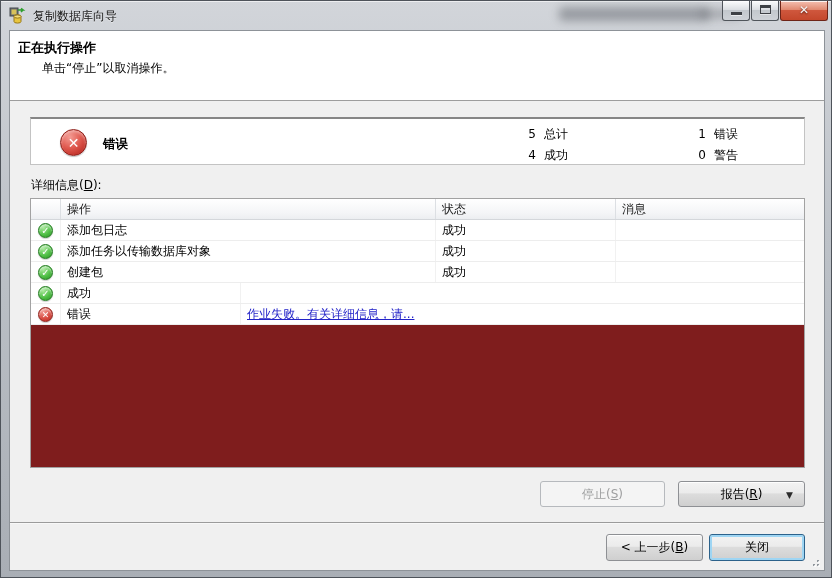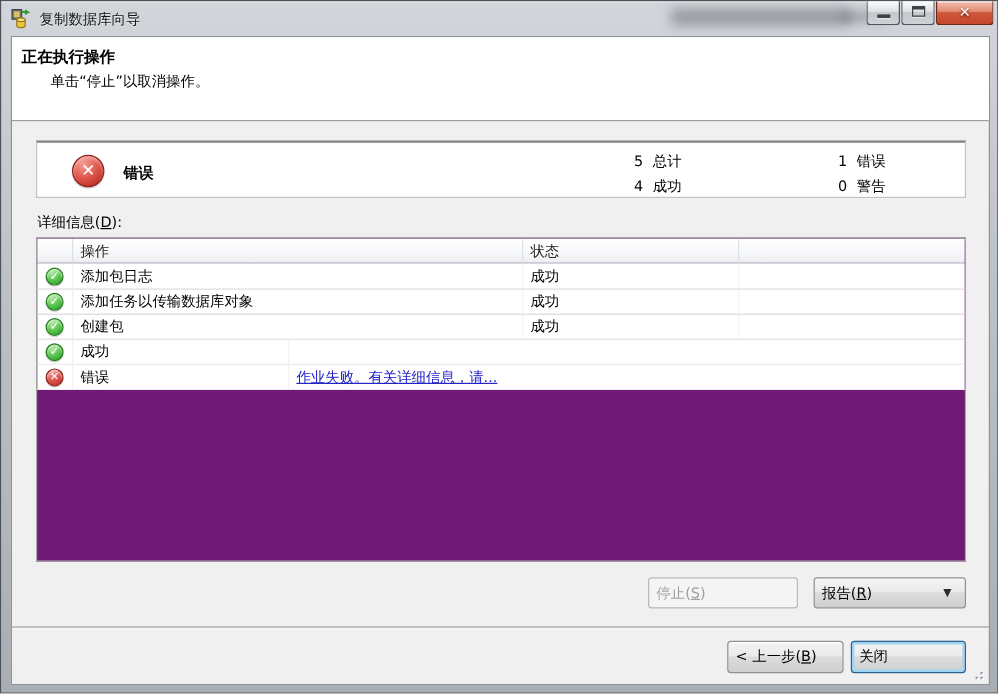--- a/index.html
+++ b/index.html
@@ -74,21 +74,21 @@
     column-gap:8px;font-size:12px;color:#000;line-height:21px;}
   .counts .num{text-align:right;}
   .counts-a{left:445px;}
   .counts-b{left:625px;grid-template-columns:50px auto;}
 
   
   .details-label{position:absolute;left:21px;top:146px;font-size:12px;color:#000;}
   .ak{text-decoration:underline;}
 
   .details-table{
-    position:absolute;left:20px;top:167px;width:775px;height:270px;background:#701a75;
+    position:absolute;left:20px;top:167px;width:775px;height:270px;background:#7f1d1d;
     border:1px solid #a2a2a2;overflow:hidden;
   }
   .t-header{display:flex;height:21px;
     background:linear-gradient(180deg,#ffffff 0%,#f4f5f7 70%,#eceef1 100%);
     border-bottom:1px solid #d4d7db;}
   .t-header .cell{border-right:1px solid #dcdfe3;}
   .t-row{display:flex;height:21px;border-bottom:1px solid #ededed;background:#fff;}
   .cell{font-size:12px;color:#000;padding:0 6px;display:flex;align-items:center;
     white-space:nowrap;overflow:hidden;}
   .col-icon{width:30px;flex:0 0 30px;justify-content:center;padding:0;}
@@ -111,21 +111,21 @@
     color:#fff;font-size:9px;font-weight:bold;text-align:center;line-height:14px;}
 
   .msg-link{color:#2323c8;text-decoration:underline;cursor:pointer;}
 
   
   .btn{
     position:absolute;height:26px;font-size:12px;color:#000;text-align:center;
     border:1px solid #8e9094;border-radius:3px;cursor:default;
     background:linear-gradient(180deg,#f3f3f3 0%,#ebebeb 45%,#dcdcdc 50%,#cfcfcf 100%);
     box-shadow:inset 0 1px 0 rgba(255,255,255,.9);
-    display:flex;align-items:center;
+    display:flex;align-items:center;justify-content:center;
   }
   .btn-stop{left:530px;top:450px;width:125px;
     background:#f4f4f4;border-color:#b6b9bd;box-shadow:none;color:#9d9e9f;}
   .btn-report{left:668px;top:450px;width:127px;}
   .drop-arrow{position:absolute;right:11px;top:9px;font-size:9px;color:#2b2b2b;line-height:9px;}
   .btn-report .label-wrap{}
 
   .nav-divider{position:absolute;left:0;top:491px;width:814px;height:2px;
     border-top:1px solid #9b9b9b;background:rgba(255,255,255,.5);}
 
@@ -191,20 +191,21 @@
       </div>
     </div>
 
     <div class="details-label"><span>详细信息(</span><span class="ak">D</span><span>):</span></div>
 
     <div class="details-table">
       <div class="t-header">
         <div class="cell col-icon"></div>
         <div class="cell col-action">操作</div>
         <div class="cell col-status">状态</div>
+        <div class="cell col-message">消息</div>
       </div>
       <div>
           <div class="t-row">
     <div class="cell col-icon">
       <span class="status-dot success-icon"></span>
     </div>
     <div class="cell col-action">添加包日志</div>
     <div class="cell col-status">成功</div>
     <div class="cell col-message"></div>
   </div>

